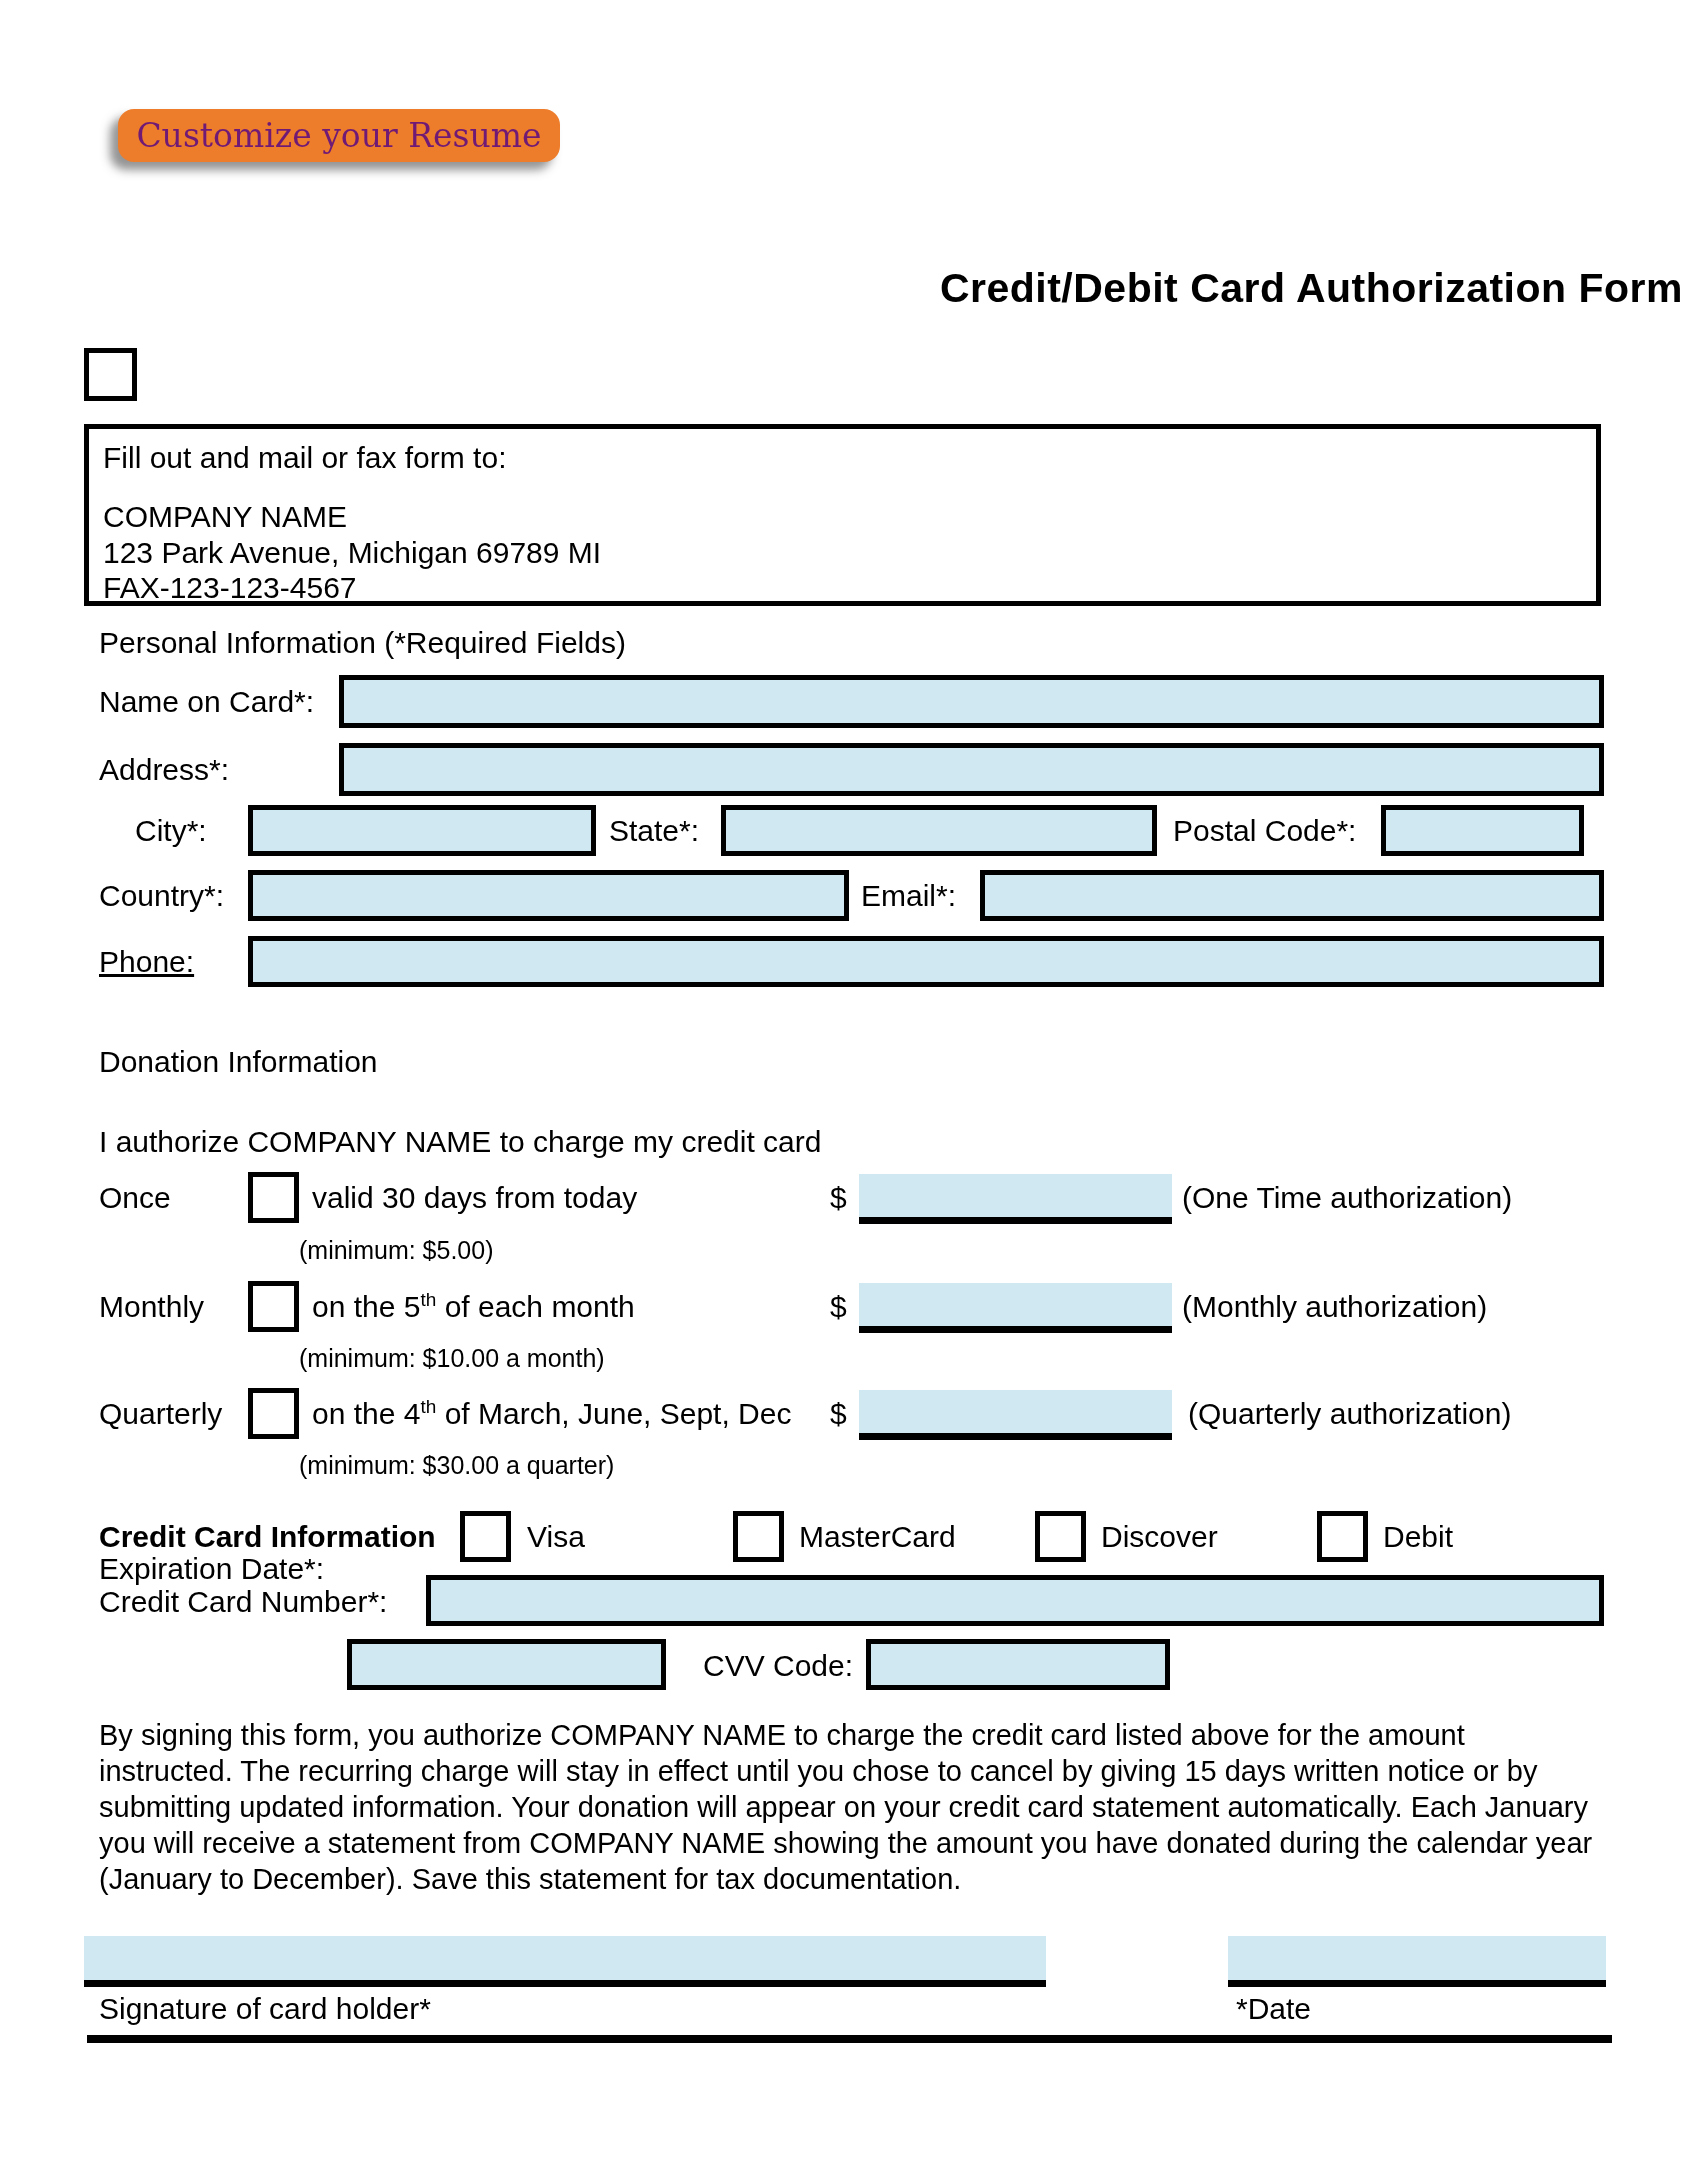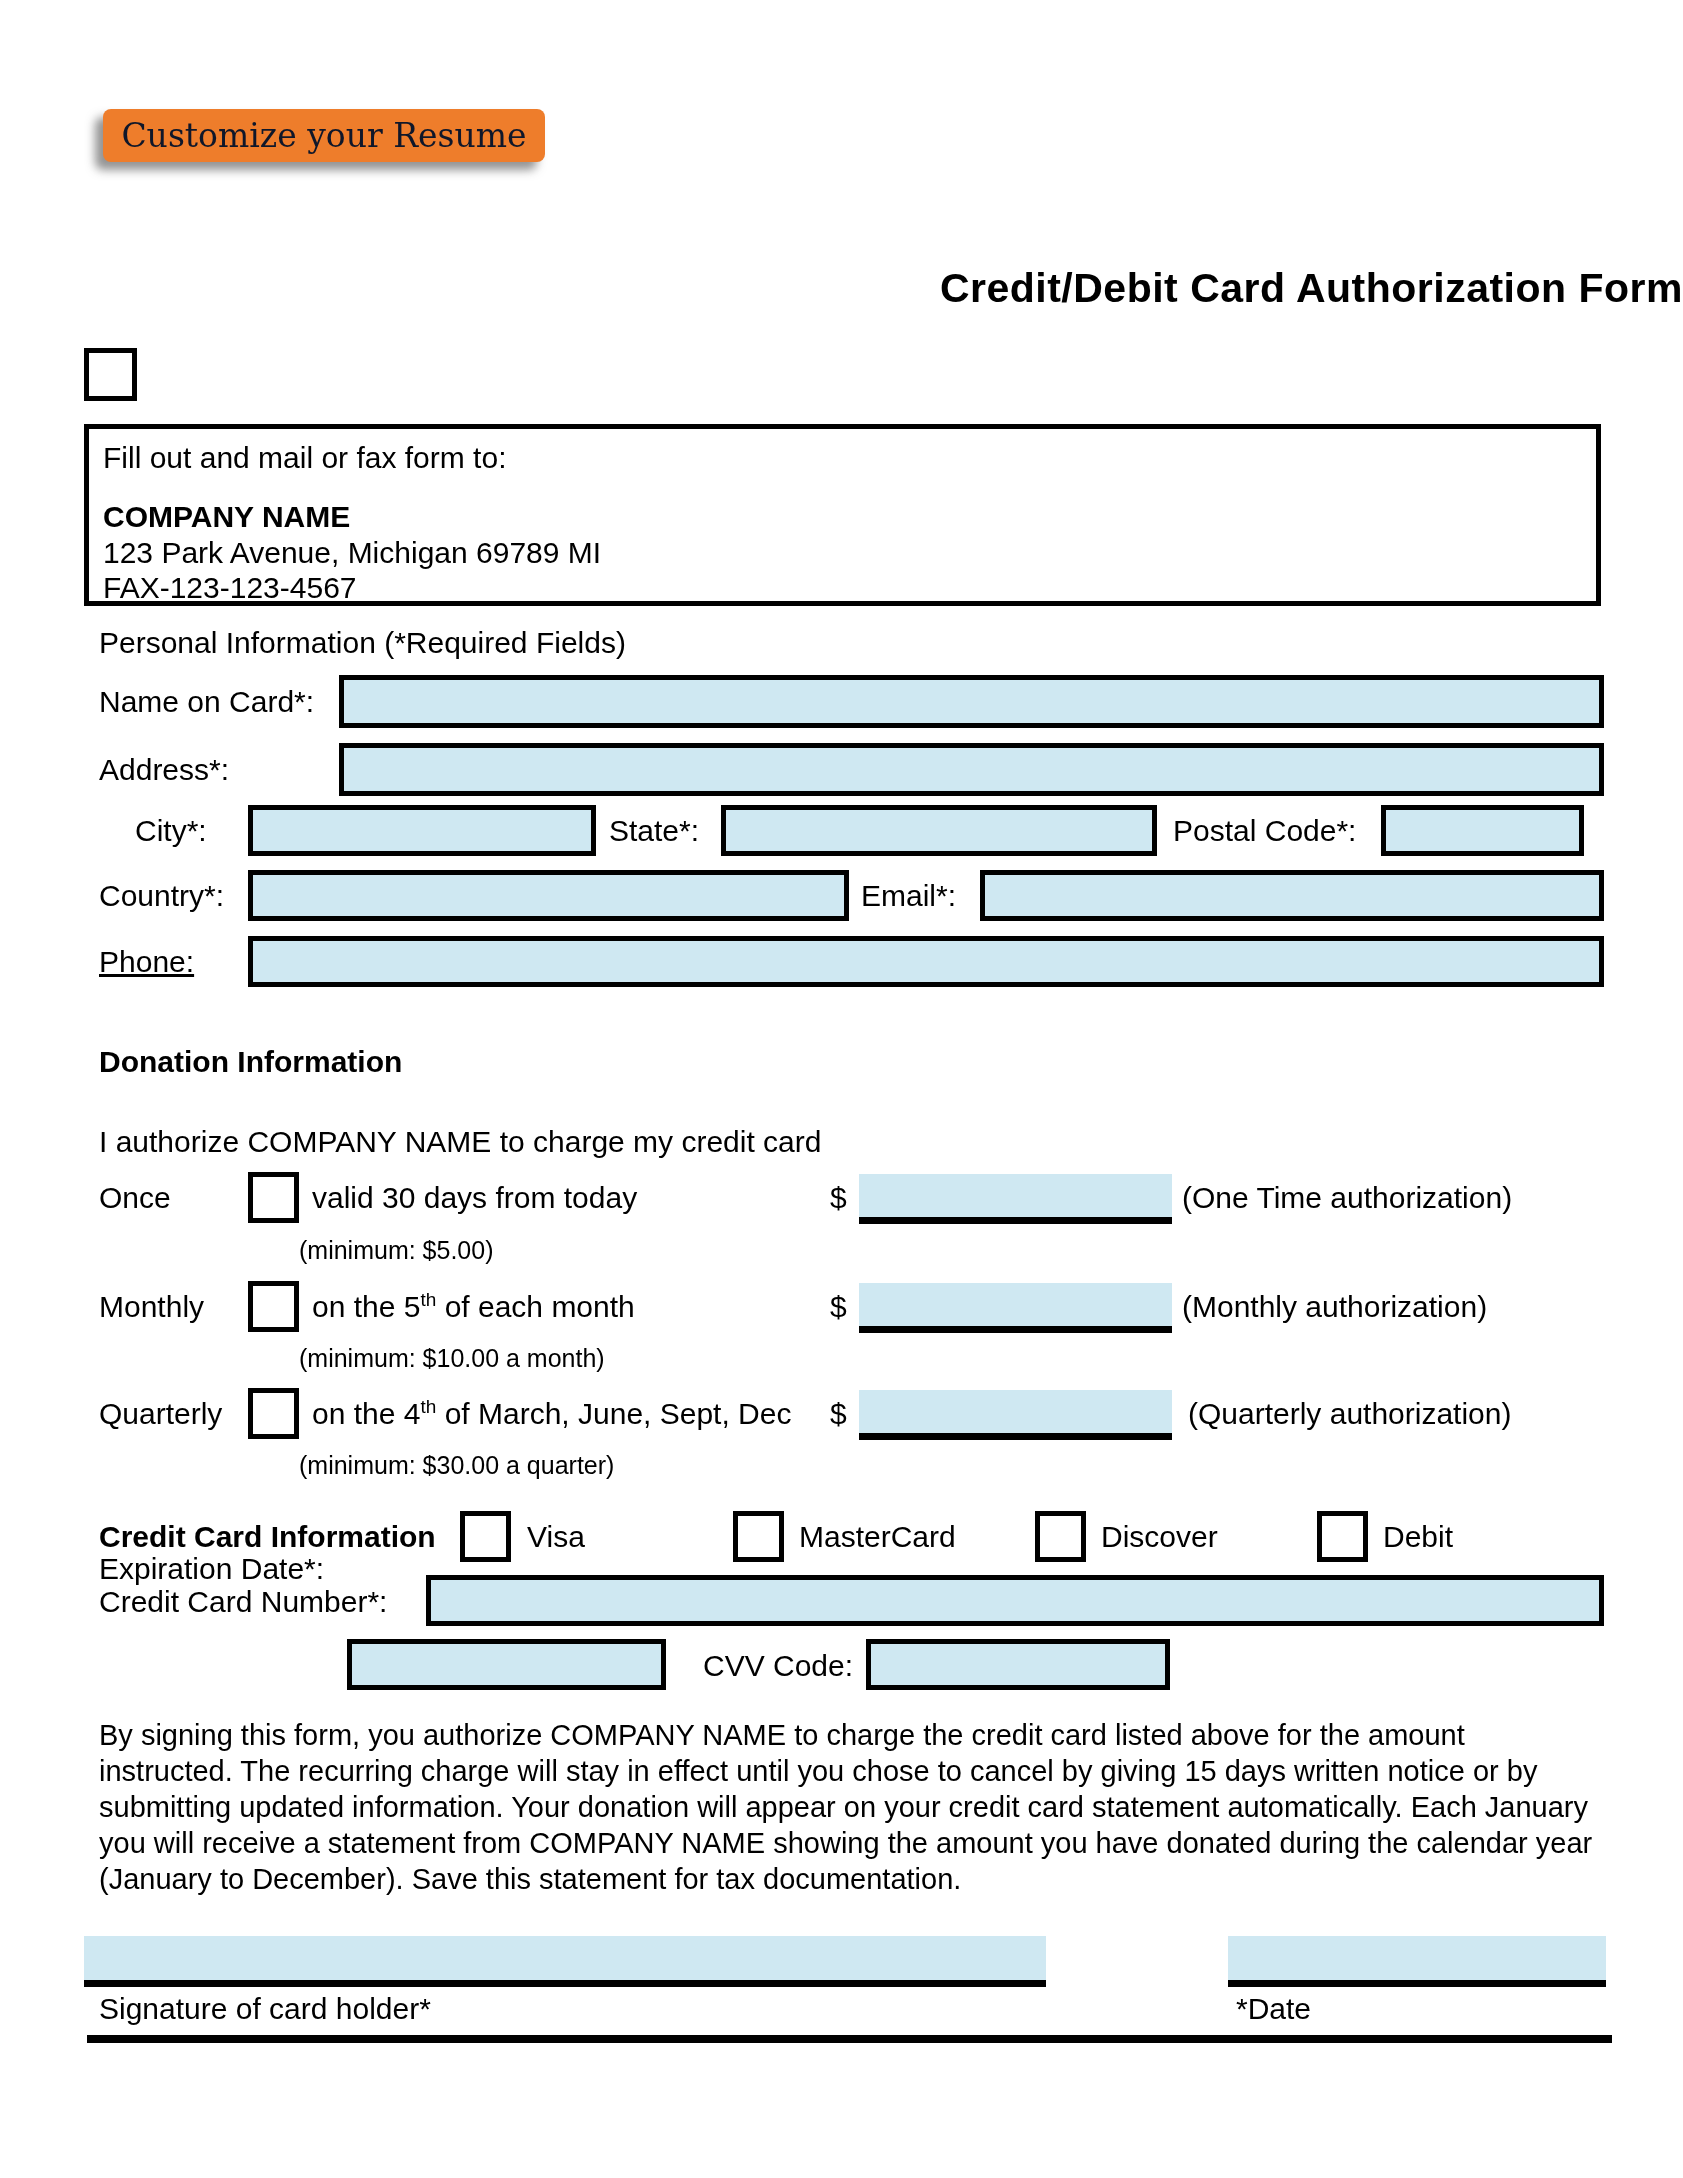--- a/index.html
+++ b/index.html
@@ -4,36 +4,36 @@
 <style>
   * { margin:0; padding:0; box-sizing:border-box; }
   html,body { background:#ffffff; }
   .page {
     position:relative; width:1683px; height:2178px; background:#fff;
     font-family:"Liberation Sans", sans-serif; color:#000; overflow:hidden;
   }
   .abs { position:absolute; }
   .lbl { font-size:30px; white-space:nowrap; }
   .lh52 { line-height:51px; } .lh54 { line-height:53px; } .lh50 { line-height:50px; }
-  .bold { font-weight:bold; }
+  .bold { font-weight:normal; }
   .input {
     background:var(--field-blue,#CFE8F2); border:5px solid #000;
   }
   .uline {
     background:var(--field-blue,#CFE8F2); border-bottom:7px solid #000;
   }
   .cb { background:#fff; border:5px solid #000; width:51px; height:51px; }
   .min { font-size:25px; white-space:nowrap; }
   sup { font-size:19px; line-height:0; vertical-align:super; }
   .btn {
-    left:103px; top:109px; width:442px; height:53px;
-    background:var(--accent-orange,#EE7D2B); border-radius:8px;
+    left:118px; top:109px; width:442px; height:53px;
+    background:var(--accent-orange,#EE7D2B); border-radius:16px;
     box-shadow:-8px 8px 10px rgba(60,60,60,0.55);
     display:flex; align-items:center; justify-content:center;
-    font-family:"DejaVu Serif", serif; font-size:33px; color:#0f172a;
+    font-family:"DejaVu Serif", serif; font-size:33px; color:#701a75;
     cursor:pointer;
   }
   .title {
     left:0; top:265px; width:100%; text-align:right;
     font-size:41px; font-weight:bold; letter-spacing:0.5px;
   }
   .mailbox { left:84px; top:424px; width:1517px; height:182px; border:5px solid #000; background:#fff; }
   .terms {
     left:99px; top:1717px; width:1503px;
     font-size:29px; line-height:36px;

